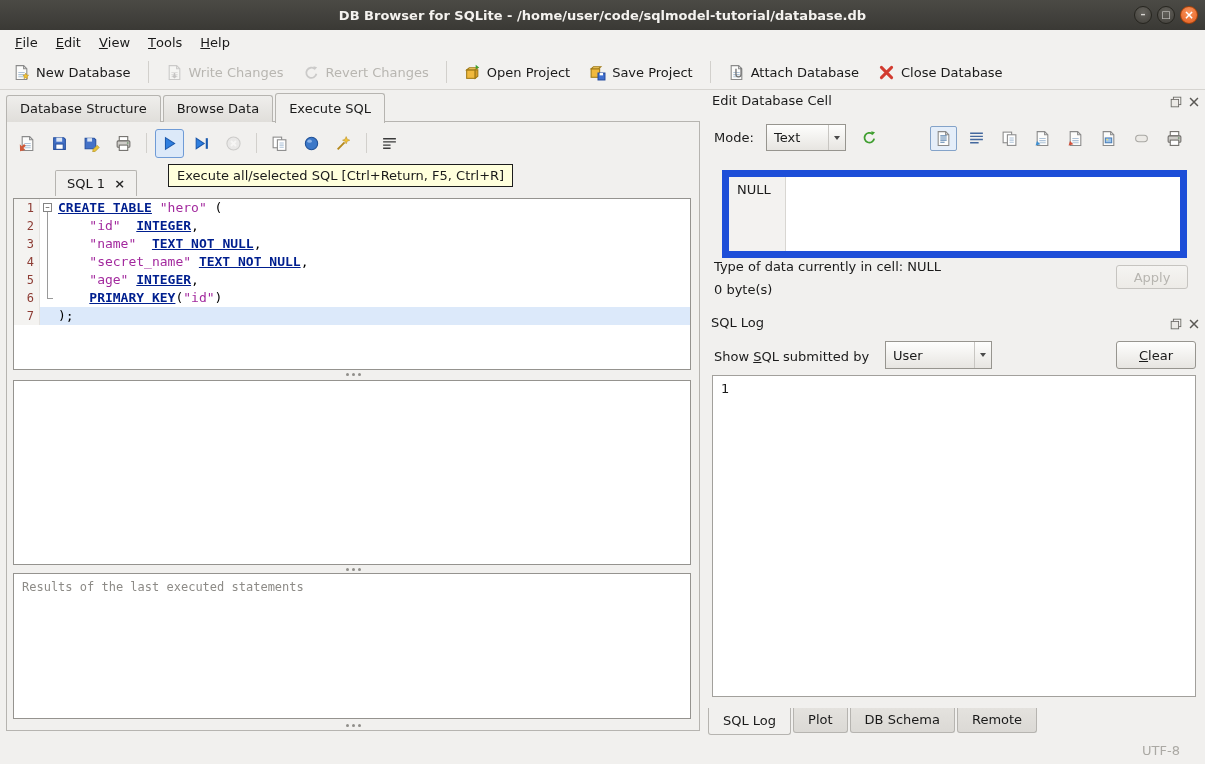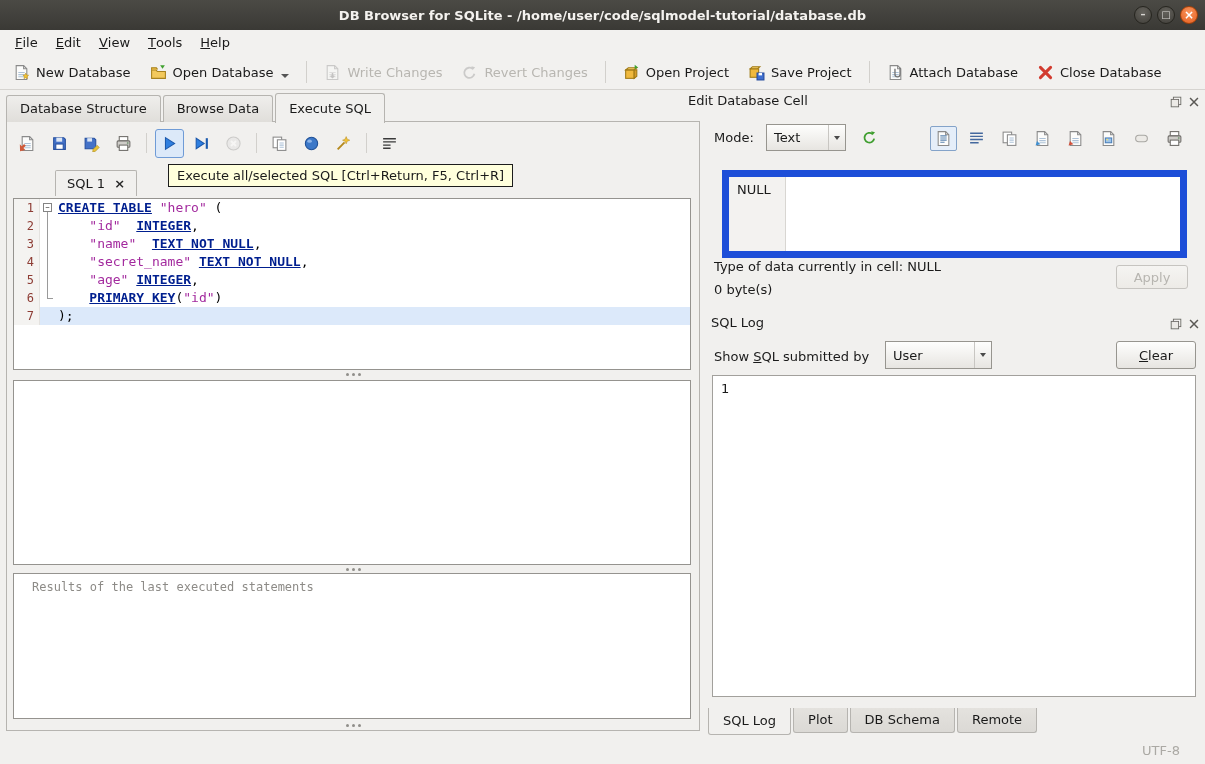--- a/index.html
+++ b/index.html
@@ -71,21 +71,21 @@
   .ed-fold.start::after { content:""; position:absolute; left:7px; top:13px; bottom:0; width:1px; background:#9a9a9a; }
   .ed-fold.mid::after { content:""; position:absolute; left:7px; top:0; bottom:0; width:1px; background:#9a9a9a; }
   .ed-fold.end::before { content:""; position:absolute; left:7px; top:0; height:9px; width:1px; background:#9a9a9a; }
   .ed-fold.end::after { content:""; position:absolute; left:7px; top:9px; width:6px; height:1px; background:#9a9a9a; }
 
   .splitter { position:absolute; left:0; right:0; height:7px; display:flex; align-items:center; justify-content:center; gap:3px; }
   .splitter i { width:3px; height:3px; border-radius:50%; background:#908e8a; }
 
   .grid-box { position:absolute; left:6px; top:258px; width:678px; height:185px; background:#fff; border:1px solid #95938f; }
   .res-box { position:absolute; left:6px; top:451px; width:678px; height:146px; background:#fff; border:1px solid #95938f;
-    padding:6px 18px; font-family:"DejaVu Sans Mono","Liberation Mono",monospace; font-size:12px; color:#8d8b87; }
+    padding:6px 8px; font-family:"DejaVu Sans Mono","Liberation Mono",monospace; font-size:12px; color:#8d8b87; }
 
   
   .r-label { position:absolute; white-space:nowrap; }
   .panel-icons { position:absolute; display:flex; gap:3px; }
   .mini { width:15px; height:15px; display:flex; align-items:center; justify-content:center; }
 
   .combo { display:flex; align-items:center; background:linear-gradient(#fefefd,#e7e5e1);
     border:1px solid #97958f; border-radius:0; padding-left:7px; position:absolute; }
   .combo-text { flex:1; }
   .combo-btn { width:17px; align-self:stretch; border-left:1px solid #c8c6c2; display:flex; align-items:center;
@@ -144,31 +144,20 @@
       <div class="tb-btn">
         <span class="icon">
           <svg width="17" height="17" viewBox="0 0 16 16">
             <path d="M3 1.5h7l3 3V14.5H3z" fill="#fcfcfb" stroke="#8a8a8a"></path>
             <path d="M10 1.5v3h3" fill="none" stroke="#8a8a8a"></path>
             <path d="M5 8h6M5 10h6M5 12h6" stroke="#adc2d8" fill="none"></path>
             <path d="M12 8.6l.8 1.7 1.9.3-1.4 1.3.4 1.9-1.7-.9-1.7.9.4-1.9-1.4-1.3 1.9-.3z" fill="#f2c233" stroke="#b5891d" stroke-width=".5"></path>
           </svg>
         </span>
         <span>New Database</span>
-      </div>
-      <div class="tb-btn">
-        <span class="icon">
-          <svg width="17" height="17" viewBox="0 0 16 16">
-            <path d="M1.5 13.5v-8h4.2l1.2 1.6h7.6v6.4z" fill="#f3c95c" stroke="#a8821e"></path>
-            <path d="M1.5 5.5V3.6h4.5l1.1 1.5" fill="#e8b83e" stroke="#a8821e"></path>
-            <path d="M9.5 1.2h4.5l-2.2 3.2z" fill="#3fa12f"></path>
-          </svg>
-        </span>
-        <span>Open Database</span>
-        <span class="caret"></span>
       </div>
       <div class="tb-sep"></div>
       <div class="tb-btn disabled">
         <span class="icon">
           <svg width="17" height="17" viewBox="0 0 16 16">
             <path d="M3 1.5h7l3 3V14.5H3z" fill="#fcfcfb" stroke="#8a8a8a"></path>
             <path d="M10 1.5v3h3" fill="none" stroke="#8a8a8a"></path>
             <path d="M5 8h6M5 10h6M5 12h6" stroke="#adc2d8" fill="none"></path>
             <path d="M8 8.5v4M6.3 11l1.7 1.7L9.7 11" stroke="#4a7fd0" fill="none" stroke-width="1.4"></path>
           </svg>
@@ -404,21 +393,21 @@
       <span>Results of the last executed statements</span>
     </div>
 
     <div class="splitter" style="top:600px;">
         <i></i>
         <i></i>
         <i></i>
       </div>
   </div>
 
-  <div class="r-label" style="left:688px; top:93px;">Edit Database Cell</div>
+  <div class="r-label" style="left:712px; top:93px;">Edit Database Cell</div>
   <div class="panel-icons" style="left:1168px; top:94px;">
     <span class="mini">
         <svg width="14" height="14" viewBox="0 0 16 16">
           <rect x="5" y="2.5" width="8.5" height="8.5" fill="#f8f7f5" stroke="#6a6864"></rect>
           <rect x="2.5" y="5" width="8.5" height="8.5" fill="#eceae6" stroke="#6a6864"></rect>
         </svg>
       </span>
     <span class="mini">
         <svg width="14" height="14" viewBox="0 0 16 16">
           <path d="M3.5 3.5l9 9M12.5 3.5l-9 9" stroke="#5a5854" stroke-width="1.7"></path>

